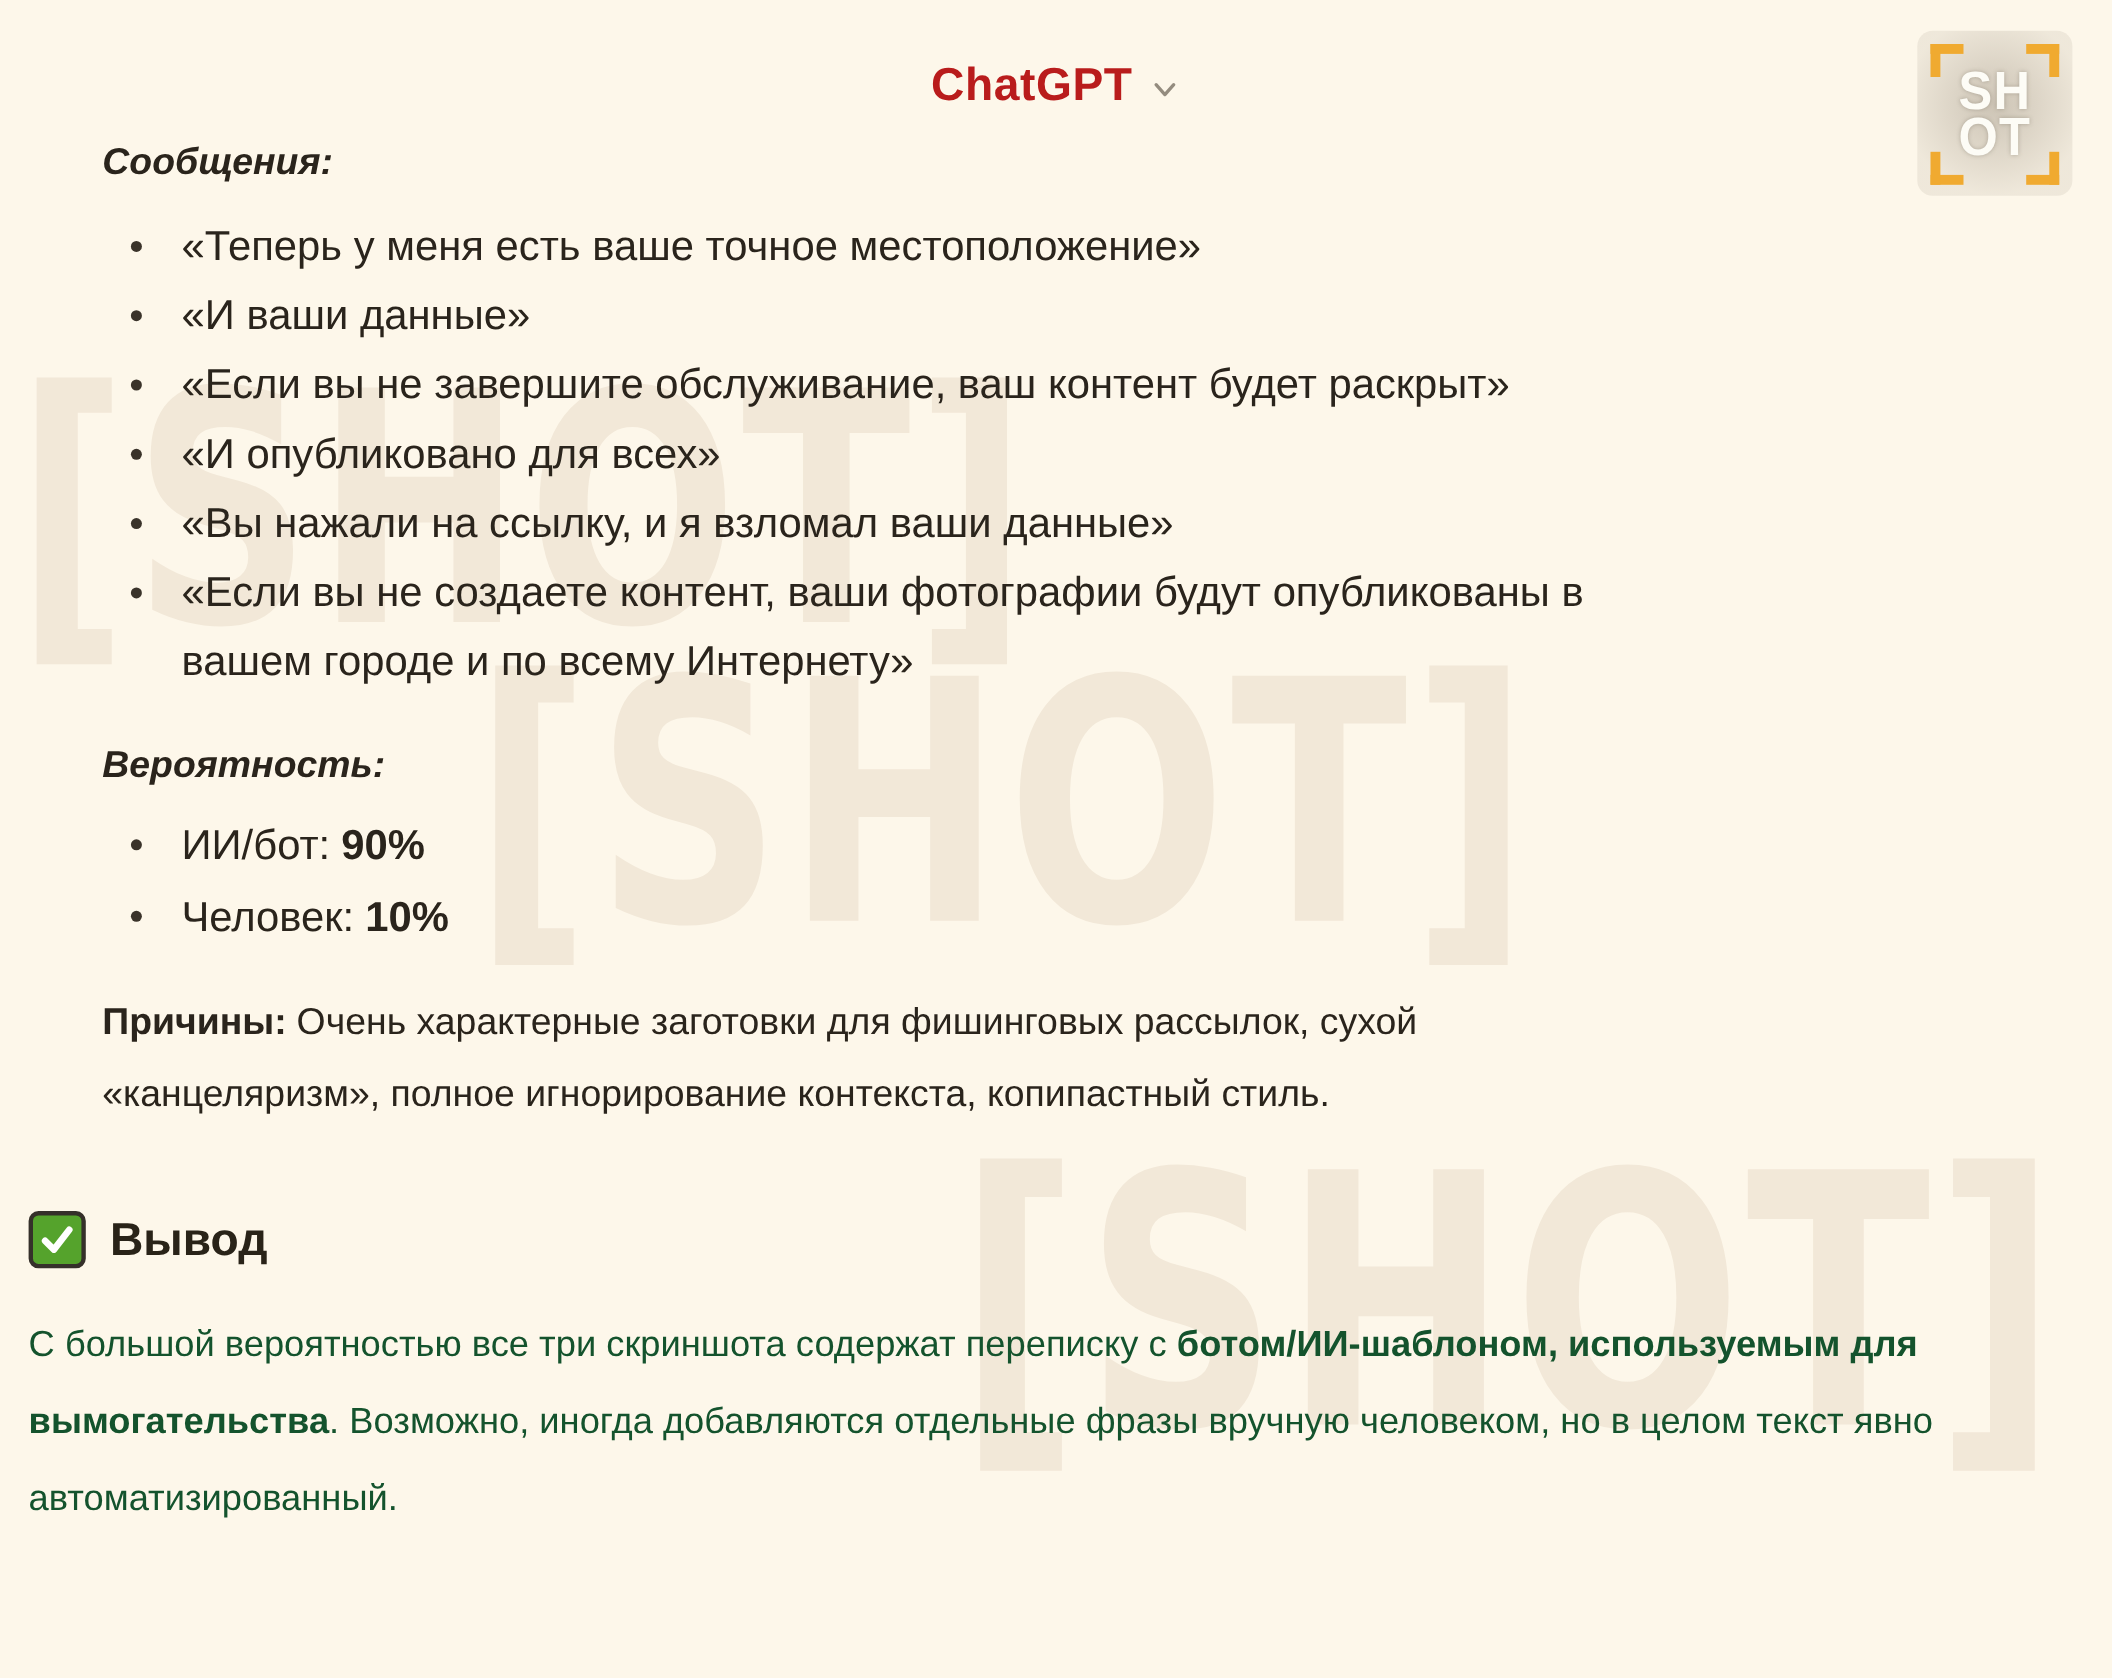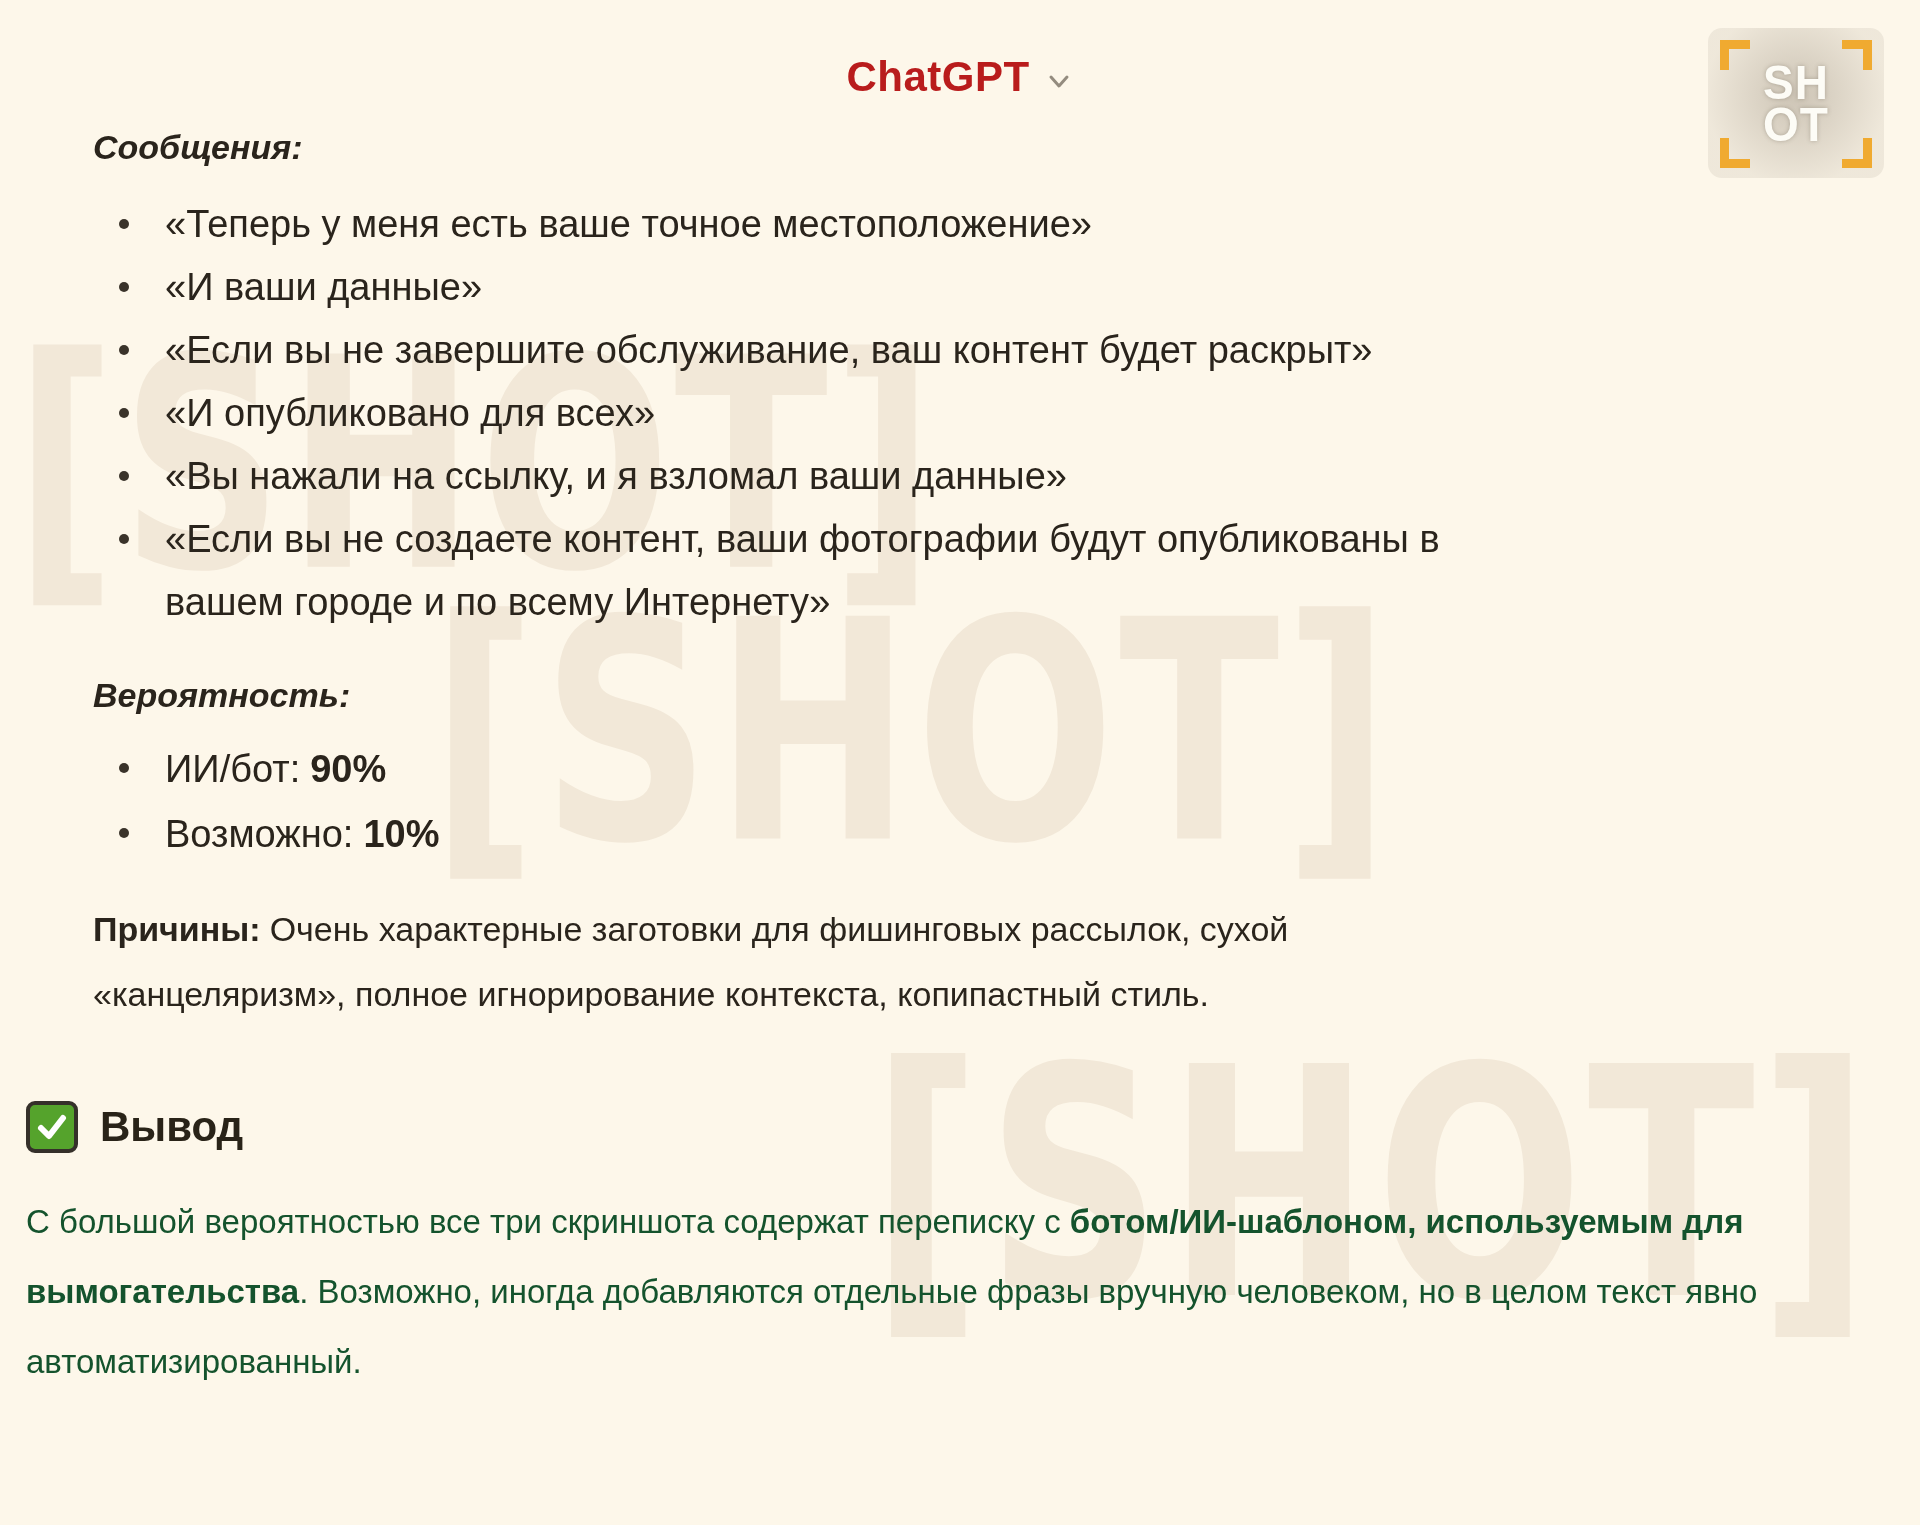--- a/index.html
+++ b/index.html
@@ -36,21 +36,21 @@
   .header-row {
     display:flex; justify-content:center; align-items:center;
     gap:14px; margin-left:-33px; height:62px;
   }
   .app-title { font-size:42px; font-weight:600; color:#b91c1c; letter-spacing:0.5px; }
   .chevron svg { display:block; margin-top:8px; }
 
   
   .shot-logo {
     position:absolute; top:28px; right:36px;
-    width:176px; height:150px; z-index:2;
+    width:141px; height:150px; z-index:2;
     background:radial-gradient(circle at 50% 45%, rgba(112,98,80,0.34), rgba(112,98,80,0.10) 75%);
     border-radius:14px;
     display:flex; align-items:center; justify-content:center;
   }
   .shot-logo .ltrs {
     color:#fdfcf6; font-weight:900; text-align:center;
     font-size:46px; line-height:40px; letter-spacing:1px;
     transform:scaleY(1.06);
     text-shadow:0 0 4px rgba(90,80,65,0.35);
   }
@@ -129,21 +129,21 @@
     <li>«Вы нажали на ссылку, и я взломал ваши данные»</li>
     <li>«Если вы не создаете контент, ваши фотографии будут опубликованы в вашем городе и по всему Интернету»</li>
   </ul>
 
   <div class="sec-head" style="margin-top:42px;">Вероятность:</div>
   <ul class="blist prob">
     <li>
       <span class="prob-label">ИИ/бот:</span><span class="prob-value">90%</span>
     </li>
     <li>
-      <span class="prob-label">Возможно:</span><span class="prob-value">10%</span>
+      <span class="prob-label">Человек:</span><span class="prob-value">10%</span>
     </li>
   </ul>
 
   <p class="reasons">
     <strong>Причины:</strong><span>Очень характерные заготовки для фишинговых рассылок, сухой «канцеляризм», полное игнорирование контекста, копипастный стиль.</span>
   </p>
 
   <div class="conclusion">
     <div class="concl-head">
       <span class="check-box">

